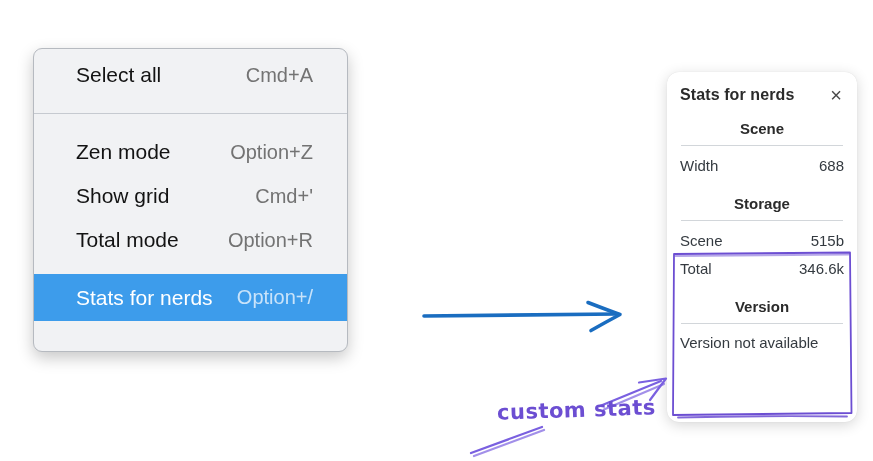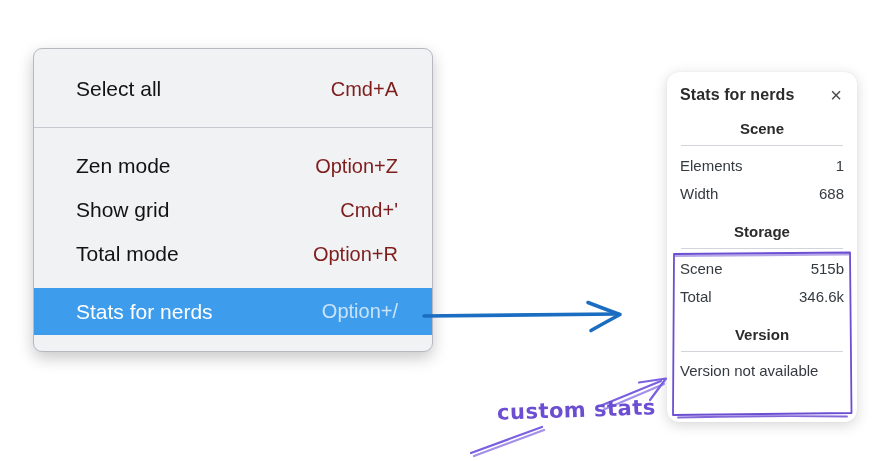--- a/index.html
+++ b/index.html
@@ -4,34 +4,33 @@
 <style>
   html,body{margin:0;padding:0;}
   body{
     width:873px;height:461px;position:relative;overflow:hidden;
     background:#ffffff;
     font-family:"Liberation Sans",sans-serif;
   }
 
   
   .menu{
-    position:absolute;left:33px;top:48px;width:400px;height:304px;
+    position:absolute;left:33px;top:48px;width:315px;height:304px;
     box-sizing:border-box;
     background:#f1f2f4;
     border:1.5px solid #b6bac0;
     border-radius:9px;
     box-shadow:0 6px 16px rgba(0,0,0,.22);
-    padding-top:14px;
   }
   .menu-item{
     display:flex;justify-content:space-between;align-items:center;
     padding:0 34px 0 42px;cursor:default;
   }
   .menu-item .mi-label{font-size:21px;color:#131313;}
-  .menu-item .mi-shortcut{font-size:20px;color:#7f1d1d;}
+  .menu-item .mi-shortcut{font-size:20px;color:#737373;}
   .menu-item.first{height:52px;}
   .menu-sep{height:1px;background:#c6cad0;margin-top:12px;}
   .menu-group{padding-top:16px;}
   .menu-group .menu-item{height:44px;}
   .menu-item.selected{
     height:47px;margin-top:12px;background:#3d9ceb;
   }
   .menu-item.selected .mi-label{color:#ffffff;}
   .menu-item.selected .mi-shortcut{color:rgba(255,255,255,.72);margin-left:11px;}
 
@@ -102,24 +101,20 @@
 
 <div class="stats">
   <div class="stats-titlebar">
     <span class="stats-title">Stats for nerds</span>
     <button class="close-btn">×</button>
   </div>
 
   <div class="section-header">Scene</div>
   <div class="divider"></div>
   <div class="stat-row">
-    <span>Elements</span>
-    <span>1</span>
-  </div>
-  <div class="stat-row">
     <span>Width</span>
     <span>688</span>
   </div>
 
   <div class="section-header">Storage</div>
   <div class="divider"></div>
   <div class="stat-row">
     <span>Scene</span>
     <span>515b</span>
   </div>

